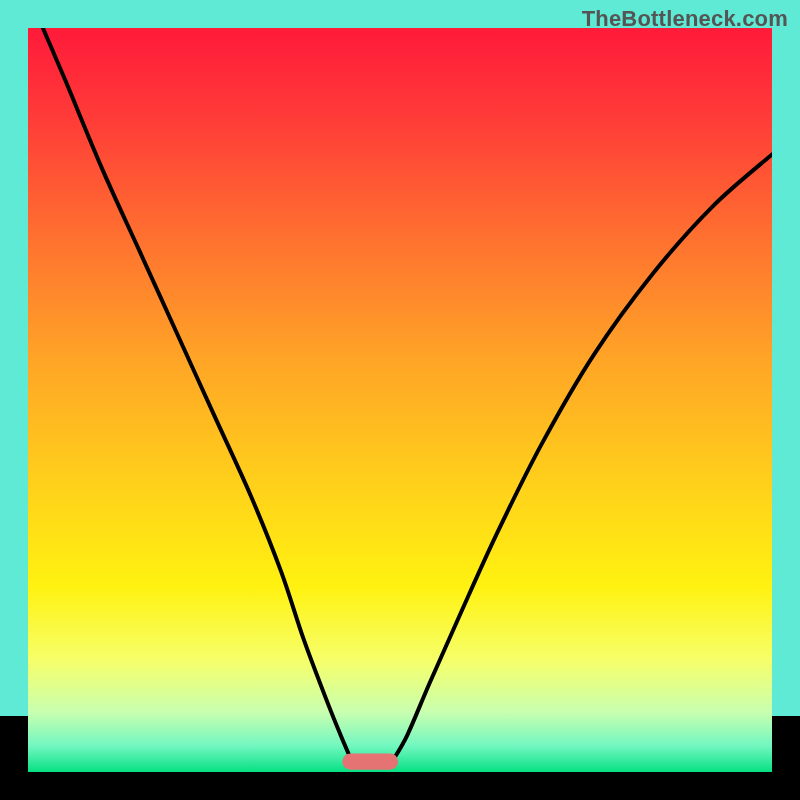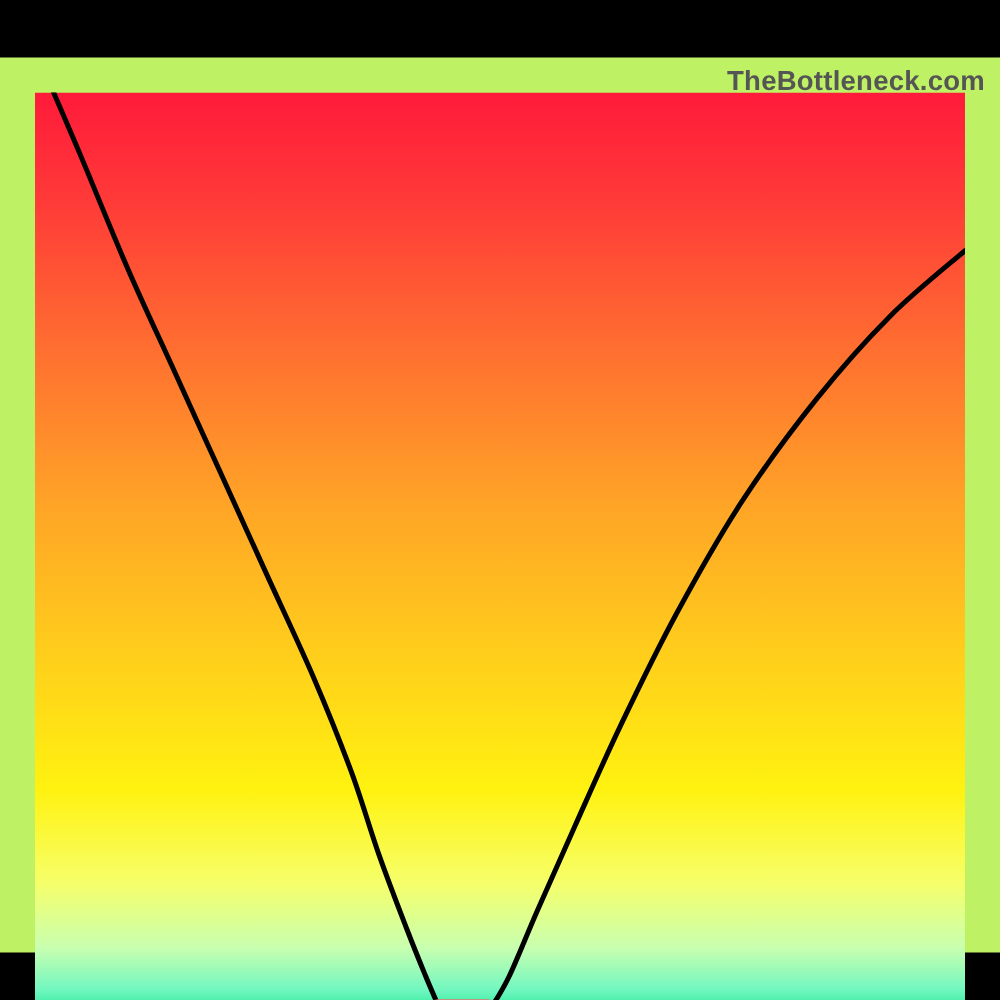--- a/index.html
+++ b/index.html
@@ -8,22 +8,21 @@
     width: 800px;
     height: 800px;
     overflow: hidden;
     background: #000;
     font-family: Arial, Helvetica, sans-serif;
   }
   .frame {
     position: absolute;
     left: 0; top: 0;
     width: 800px; height: 716px;
-    background: #bef264;
-    margin-top: 46px;
+    background: #5eead4;
   }
   .plot {
     position: absolute;
     left: 28px;
     top: 28px;
     width: 744px;
     height: 744px;
   }
   .watermark {
     position: absolute;

